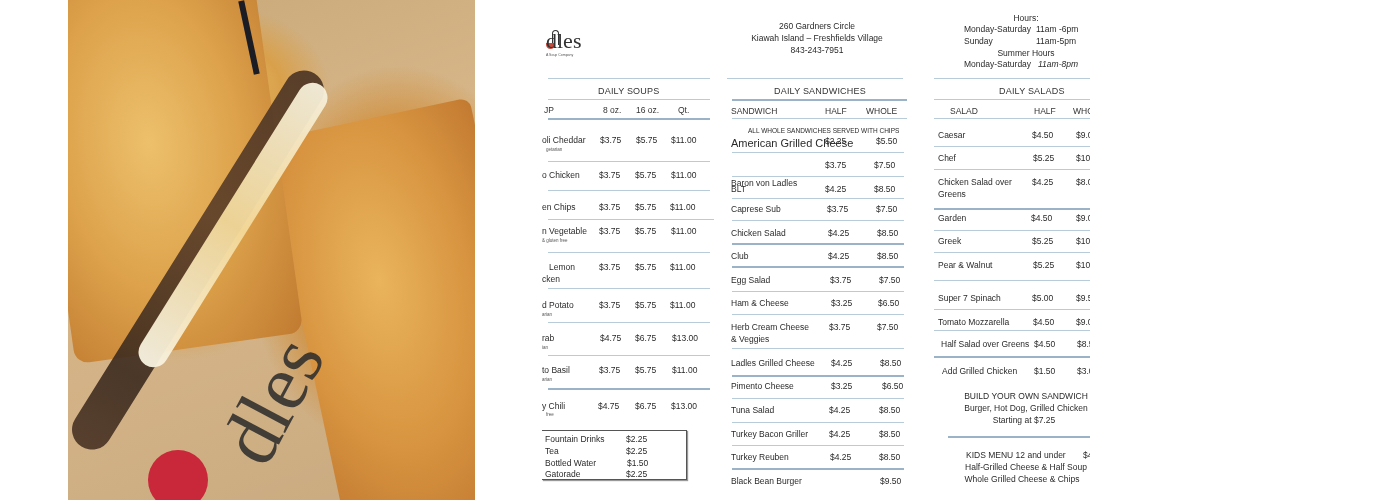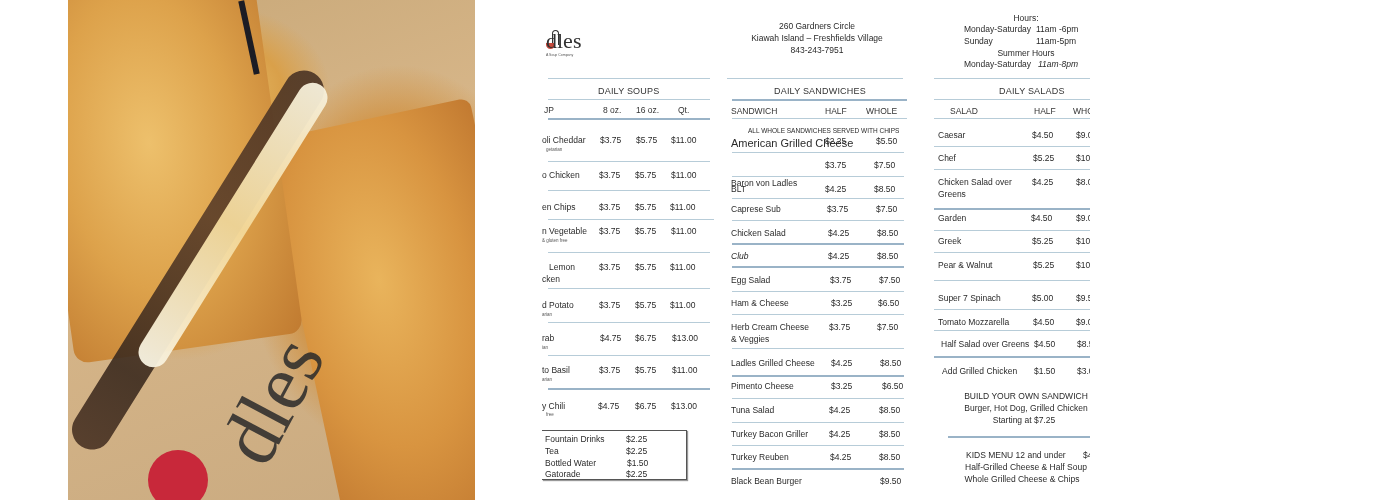--- a/index.html
+++ b/index.html
@@ -201,21 +201,21 @@
       <div class="price" style="left:149px;top:204px;">$7.50</div>
     </div>
     <div class="hrule" style="left:5px;top:220px;width:172px;"></div>
     <div>
       <div class="row" style="left:4px;top:228px;">Chicken Salad</div>
       <div class="price" style="left:101px;top:228px;">$4.25</div>
       <div class="price" style="left:150px;top:228px;">$8.50</div>
     </div>
     <div class="hrule thick" style="left:5px;top:243px;width:172px;"></div>
     <div>
-      <div class="row" style="left:4px;top:251px;font-style:italic;">Club</div>
+      <div class="row" style="left:4px;top:251px;">Club</div>
       <div class="price" style="left:101px;top:251px;">$4.25</div>
       <div class="price" style="left:150px;top:251px;">$8.50</div>
     </div>
     <div class="hrule thick" style="left:5px;top:266px;width:172px;"></div>
     <div>
       <div class="row" style="left:4px;top:275px;">Egg Salad</div>
       <div class="price" style="left:103px;top:275px;">$3.75</div>
       <div class="price" style="left:152px;top:275px;">$7.50</div>
     </div>
     <div class="hrule" style="left:5px;top:291px;width:172px;"></div>

